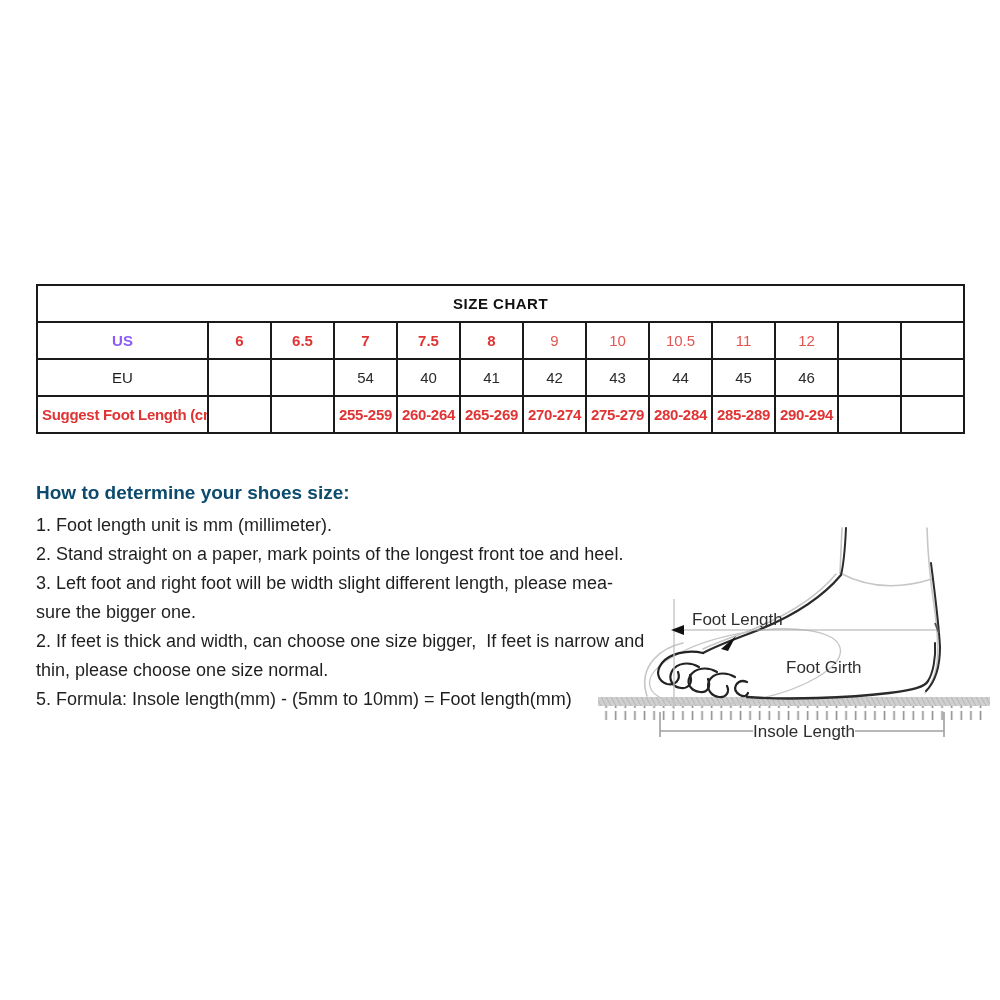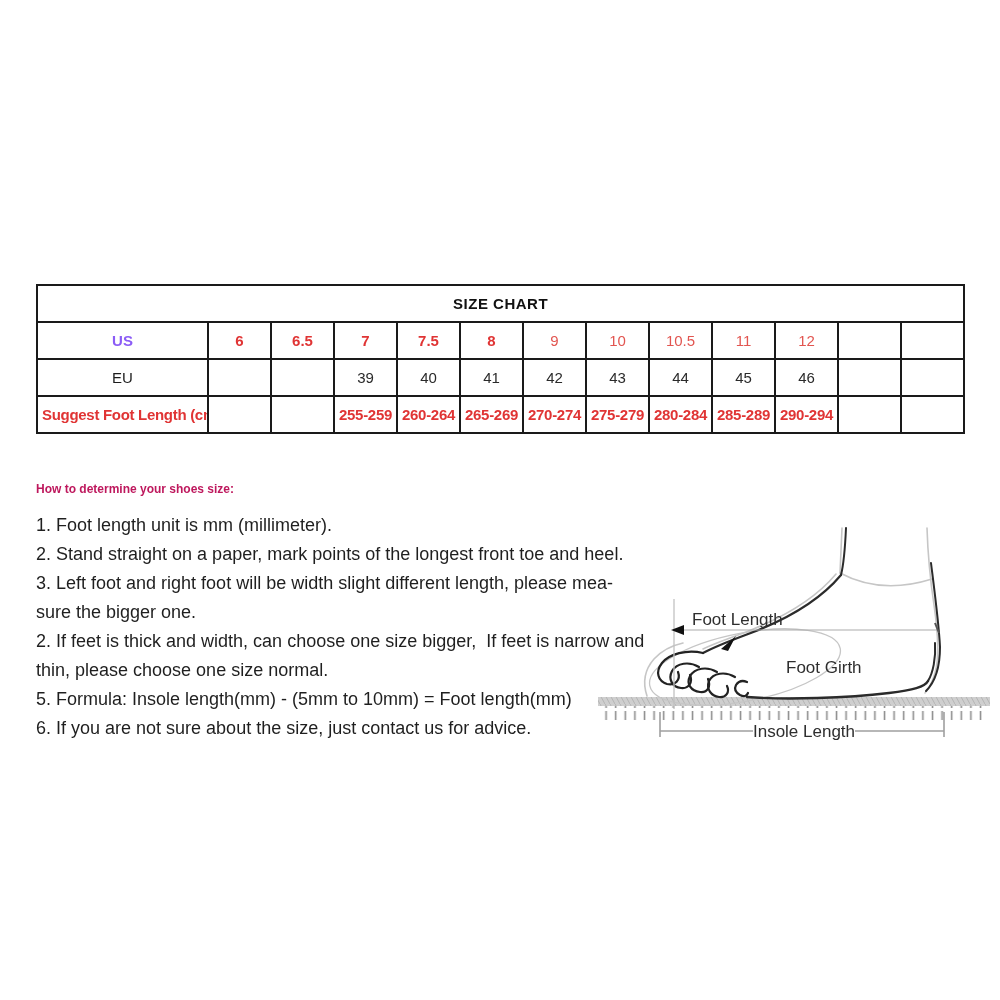--- a/index.html
+++ b/index.html
@@ -20,21 +20,21 @@
   td.eu-label{color:#1c1c1c;font-weight:400;}
   td.insole-label{color:#111;font-weight:600;}
   td.suggest-label{color:#e03434;font-weight:700;font-size:14.5px;letter-spacing:-.3px;}
   td.red-bold{color:#e03434;font-weight:700;}
   td.red-reg{color:#e25550;font-weight:400;}
   td.blk-reg{color:#2a2a2a;font-weight:400;}
   td.blk-bold{color:#111;font-weight:700;font-size:16px;}
   td.red-bold-sm{color:#e03434;font-weight:700;font-size:13.5px;letter-spacing:-.3px;margin-left:32px;}
   
   .instr-heading{
-    position:absolute;left:36px;top:482px;font-size:12px;font-weight:700;color:#be185d;
+    position:absolute;left:36px;top:482px;font-size:19px;font-weight:700;color:#0c4a6e;
   }
   .instr-lines{position:absolute;left:36px;top:511px;font-size:18px;line-height:29px;color:#1f1f1f;}
   .instr-line{white-space:pre;}
   
   .foot-diagram{position:absolute;left:595px;top:515px;}
   .diag-label{font-size:17px;fill:#2e2e2e;font-family:"Liberation Sans",sans-serif;}
 </style>
 </head>
 <body>
 
@@ -60,21 +60,21 @@
           <td class="red-reg">10.5</td>
           <td class="red-reg">11</td>
           <td class="red-reg">12</td>
           <td></td>
           <td></td>
         </tr>
         <tr>
           <td class="lbl eu-label">EU</td>
           <td></td>
           <td></td>
-          <td class="blk-reg">39</td>
+          <td class="blk-reg">54</td>
           <td class="blk-reg">40</td>
           <td class="blk-reg">41</td>
           <td class="blk-reg">42</td>
           <td class="blk-reg">43</td>
           <td class="blk-reg">44</td>
           <td class="blk-reg">45</td>
           <td class="blk-reg">46</td>
           <td></td>
           <td></td>
         </tr>
@@ -100,21 +100,20 @@
 <div class="instr-heading">How to determine your shoes size:</div>
 
 <div class="instr-lines">
   <div class="instr-line">1. Foot length unit is mm (millimeter).</div>
   <div class="instr-line">2. Stand straight on a paper, mark points of the longest front toe and heel.</div>
   <div class="instr-line">3. Left foot and right foot will be width slight different length, please mea-</div>
   <div class="instr-line">sure the bigger one.</div>
   <div class="instr-line">2. If feet is thick and width, can choose one size bigger,  If feet is narrow and</div>
   <div class="instr-line">thin, please choose one size normal.</div>
   <div class="instr-line">5. Formula: Insole length(mm) - (5mm to 10mm) = Foot length(mm)</div>
-  <div class="instr-line">6. If you are not sure about the size, just contact us for advice.</div>
 </div>
 
 <svg class="foot-diagram" width="400" height="250" viewBox="0 0 400 250">
   <defs>
     <pattern id="grain" width="5" height="9" patternUnits="userSpaceOnUse">
       <rect width="5" height="9" fill="#cfcfcf"></rect>
       <line x1="0" y1="0" x2="5" y2="9" stroke="#b5b5b5" stroke-width="1"></line>
     </pattern>
     <pattern id="ticks" width="9.6" height="14" patternUnits="userSpaceOnUse">
       <line x1="1.5" y1="0" x2="1.5" y2="11" stroke="#8f8f8f" stroke-width="1.6"></line>

